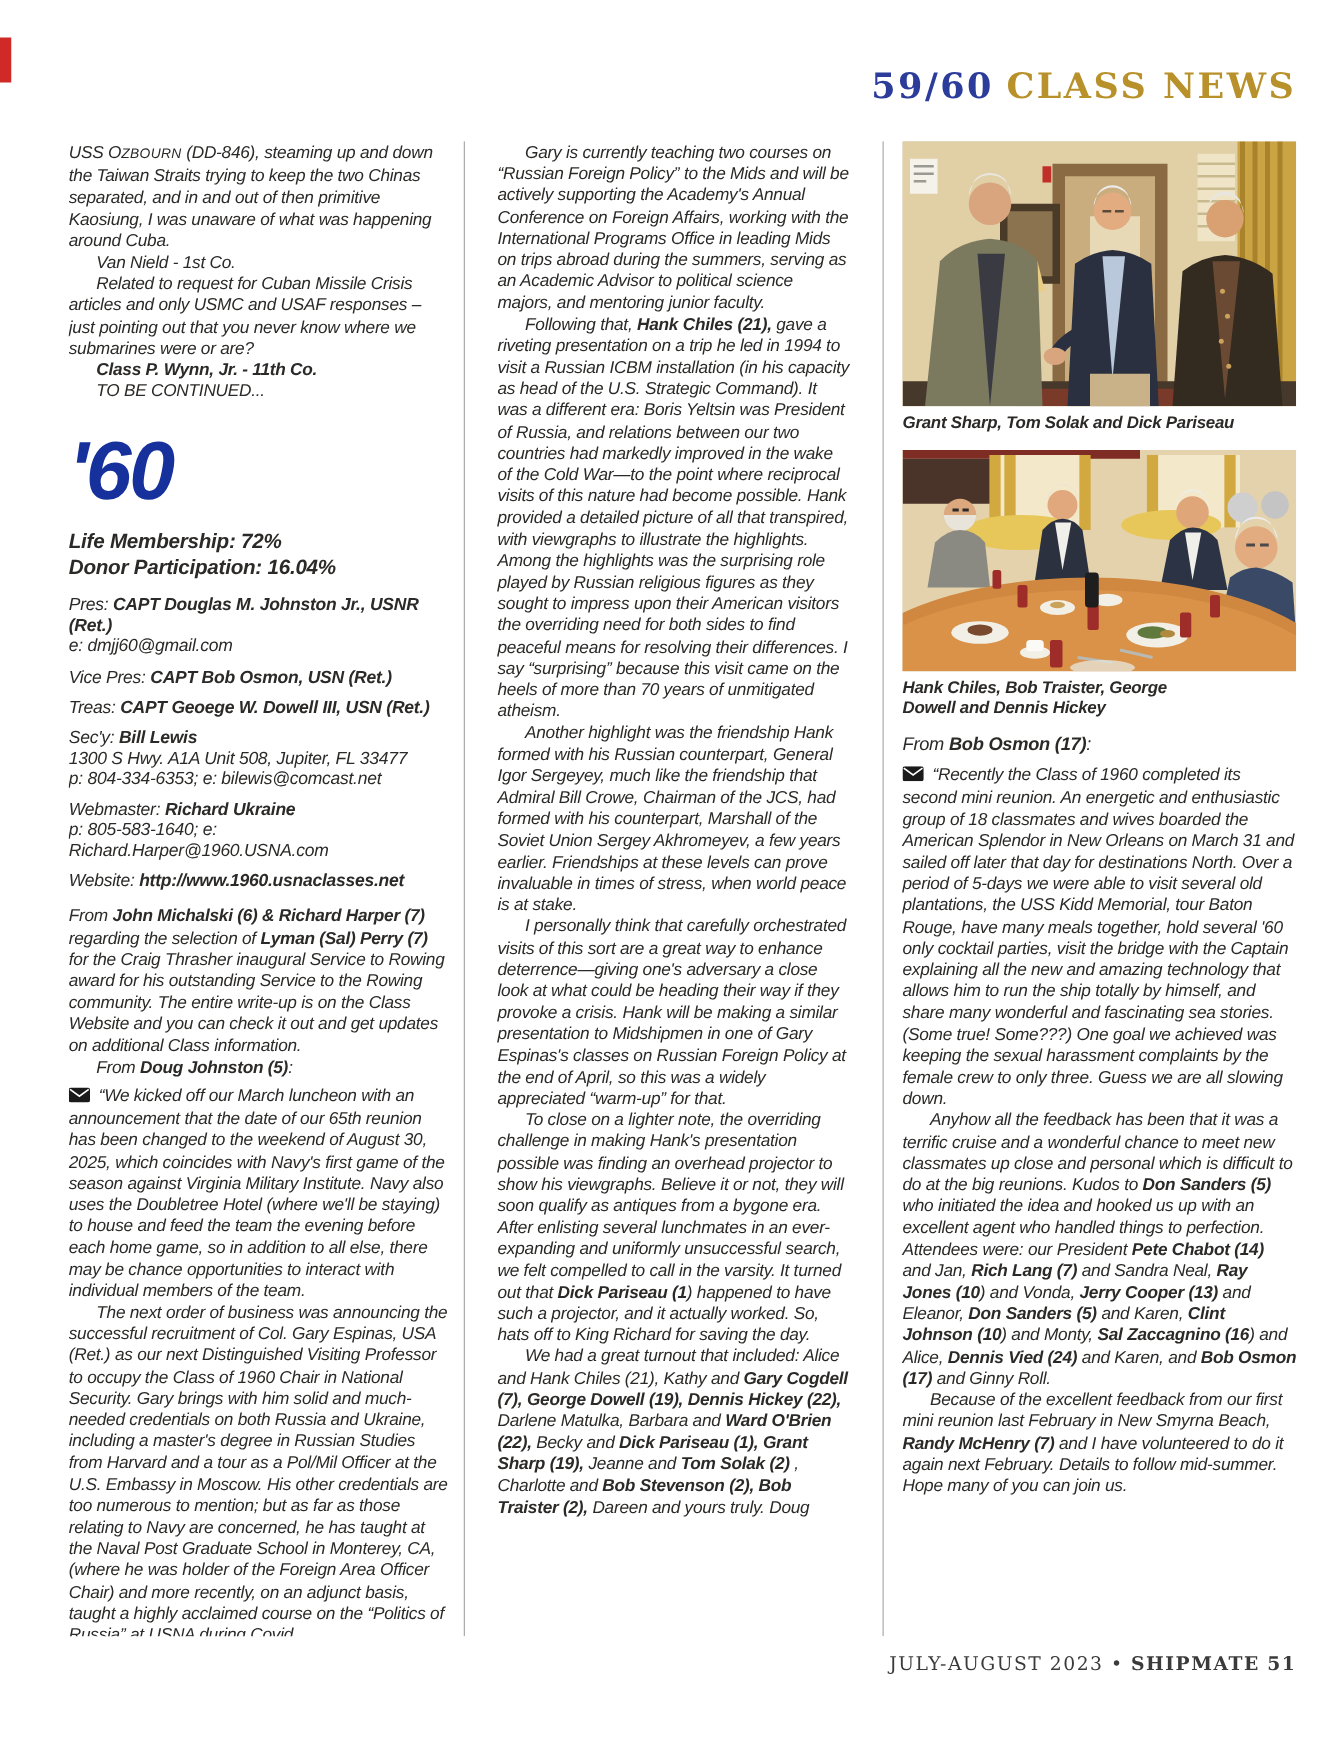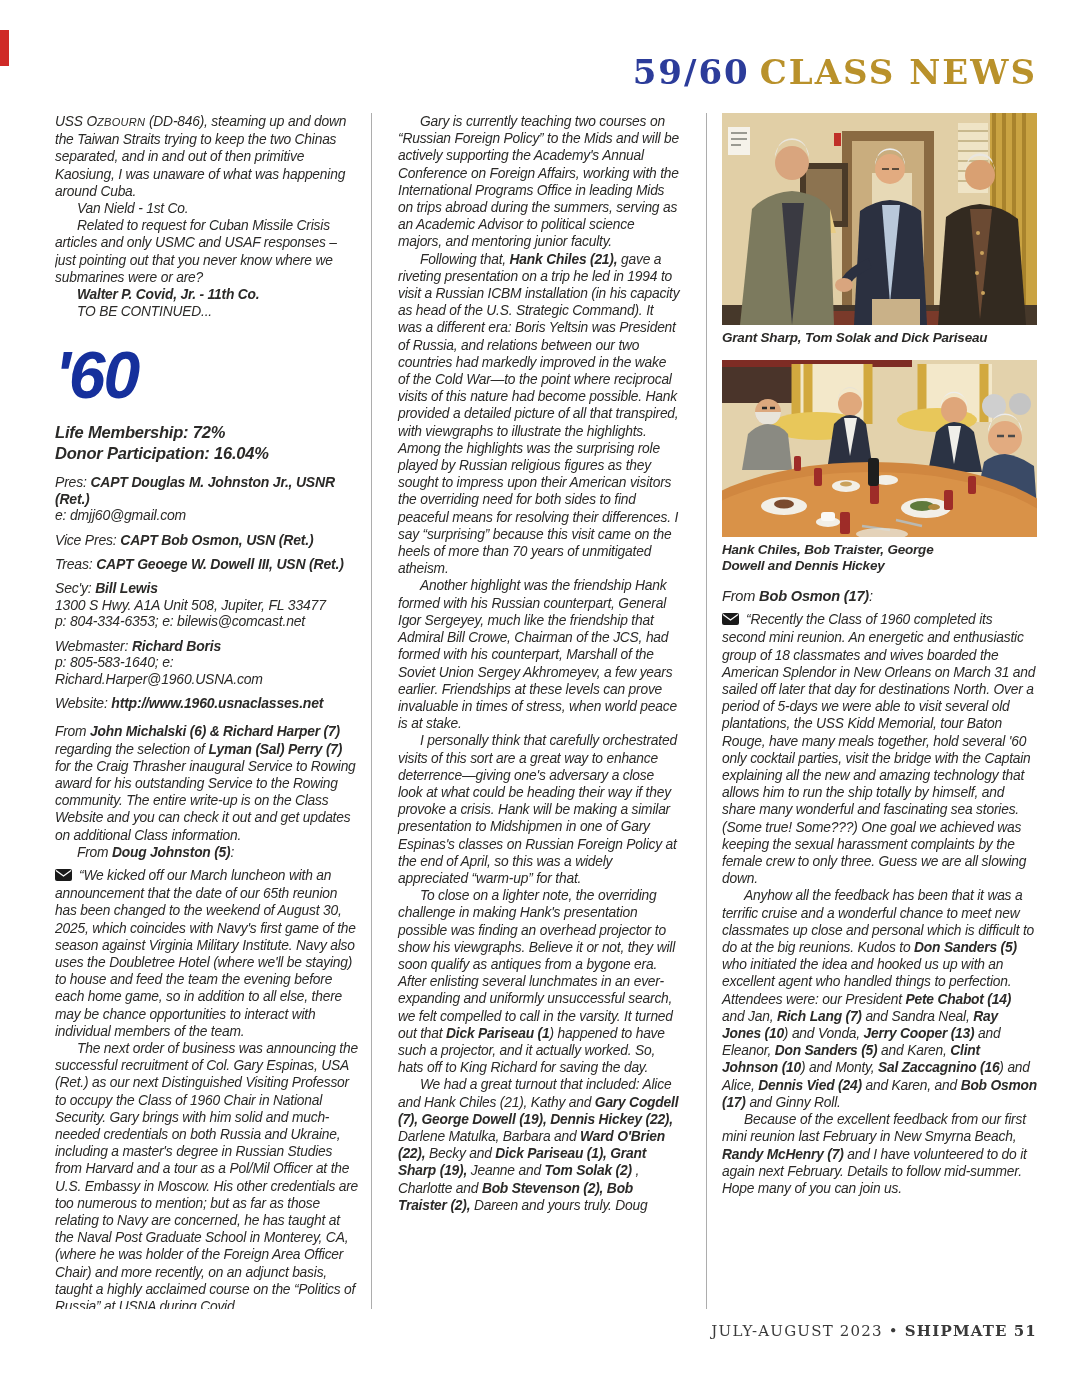--- a/index.html
+++ b/index.html
@@ -5,21 +5,21 @@
   :root{
     --accent-blue:#16309c; --header-blue:#2c3c9a; --gold:#b9912b;
     --text:#2b2a28; --rule:#adadad; --red-mark:#cf2a27;
   }
   *{margin:0;padding:0;box-sizing:border-box;}
   html,body{background:#fff;}
   .page{position:relative;width:1072px;height:1392px;background:#fff;overflow:hidden;
         font-family:"Liberation Sans",sans-serif;color:var(--text);}
   .bleed-mark{position:absolute;left:0;top:30px;width:9px;height:36px;background:var(--red-mark);}
   .masthead{position:absolute;top:52px;right:35px;font-family:"DejaVu Serif",serif;
-        font-weight:bold;font-size:34px;letter-spacing:2px;white-space:nowrap;}
+        font-weight:bold;font-size:28px;letter-spacing:2px;white-space:nowrap;}
   .masthead .tag{color:var(--header-blue);margin-right:10px;}
   .masthead .ttl{color:var(--gold);}
   .columns{position:absolute;left:55px;top:113px;width:982px;height:1196px;display:flex;overflow:hidden;}
   .col{font-size:13.8px;line-height:17.2px;letter-spacing:-0.2px;font-style:italic;}
   .col1{width:316px;padding-right:10px;}
   .col2{width:336px;padding:0 26px;border-left:1px solid var(--rule);border-right:1px solid var(--rule);}
   .col3{width:330px;padding-left:15px;}
   p{margin:0;}
   .ind{text-indent:22px;}
   .b{font-weight:bold;}
@@ -51,21 +51,21 @@
   <div class="masthead">
     <span class="tag">59/60</span><span class="ttl">CLASS NEWS</span>
   </div>
 
   <div class="columns">
 
     <section class="col col1">
       <p><span>USS O</span><span class="sc">ZBOURN</span><span> (DD-846), steaming up and down the Taiwan Straits trying to keep the two Chinas separated, and in and out of then primitive Kaosiung, I was unaware of what was happening around Cuba.</span></p>
       <p class="ind"><span>Van Nield - 1st Co.</span></p>
       <p class="ind"><span>Related to request for Cuban Missile Crisis articles and only USMC and USAF responses – just pointing out that you never know where we submarines were or are?</span></p>
-      <p class="ind"><span class="b">Walter P. Covid, Jr. - 11th Co.</span></p>
+      <p class="ind"><span class="b">Class P. Wynn, Jr. - 11th Co.</span></p>
       <p class="ind"><span>TO BE CONTINUED...</span></p>
 
       <h1 class="class-year">'60</h1>
       <div class="stats">
         <div>Life Membership: 72%</div>
         <div>Donor Participation: 16.04%</div>
       </div>
 
       <div class="officers">
           <div class="officer">
@@ -77,21 +77,21 @@
           </div>
           <div class="officer">
             <div class="oline"><span>Treas: </span><span class="b">CAPT Geoege W. Dowell III, USN (Ret.)</span></div>
           </div>
           <div class="officer">
             <div class="oline"><span>Sec'y: </span><span class="b">Bill Lewis</span></div>
             <div class="oline"><span>1300 S Hwy. A1A Unit 508, Jupiter, FL 33477</span></div>
             <div class="oline"><span>p: 804-334-6353; e: bilewis@comcast.net</span></div>
           </div>
           <div class="officer">
-            <div class="oline"><span>Webmaster: </span><span class="b">Richard Boris</span></div>
+            <div class="oline"><span>Webmaster: </span><span class="b">Richard Ukraine</span></div>
             <div class="oline"><span>p: 805-583-1640; e: Richard.Harper@1960.USNA.com</span></div>
           </div>
           <div class="officer">
             <div class="oline"><span>Website: </span><span class="b">http://www.1960.usnaclasses.net</span></div>
           </div>
         </div>
 
       <p><span>From </span><span class="b">John Michalski (6) &amp; Richard Harper (7)</span><span> regarding the selection of </span><span class="b">Lyman (Sal) Perry (7)</span><span> for the Craig Thrasher inaugural Service to Rowing award for his outstanding Service to the Rowing community. The entire write-up is on the Class Website and you can check it out and get updates on additional Class information.</span></p>
       <p class="ind"><span>From </span><span class="b">Doug Johnston (5)</span><span>:</span></p>
       <div class="spacer-6"></div>

